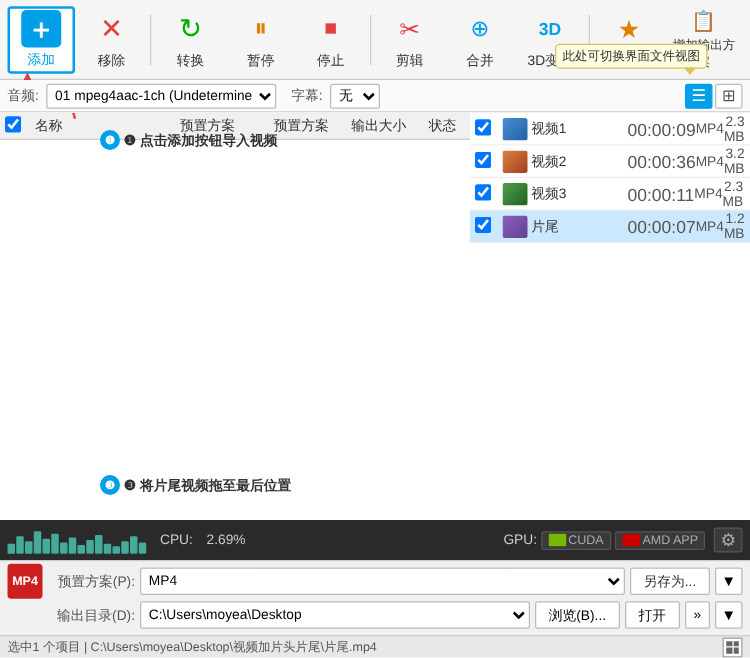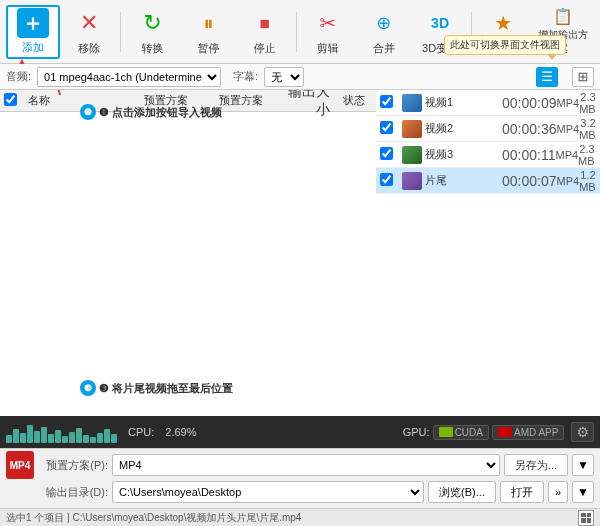--- a/index.html
+++ b/index.html
@@ -103,21 +103,21 @@
       font-size: 11px;
       border: 1px solid #bbb;
       border-radius: 2px;
       background: #fff;
       padding: 0 2px;
       min-width: 40px;
     }
     .view-toggle {
       margin-left: auto;
       display: flex;
-      gap: 14px;
+      gap: 2px;
       align-items: center;
       position: relative;
     }
     .view-btn {
       width: 22px;
       height: 20px;
       border: 1px solid #bbb;
       border-radius: 2px;
       background: #fff;
       cursor: pointer;
@@ -169,21 +169,21 @@
       border-bottom: 1px solid #ccc;
       display: flex;
       align-items: center;
       height: 22px;
       padding: 0 4px;
     }
     .col-check { width: 22px; min-width: 22px; }
     .col-name { flex: 2; min-width: 100px; font-size: 11px; color: #333; padding-left: 2px; }
     .col-duration { width: 80px; font-size: 11px; color: #333; text-align: center; }
     .col-preset { width: 70px; font-size: 11px; color: #333; text-align: center; }
-    .col-size { width: 60px; font-size: 14px; color: #333; text-align: right; padding-right: 6px; }
+    .col-size { width: 60px; font-size: 11px; color: #333; text-align: center; padding-right: 6px; }
     .col-status { width: 36px; font-size: 11px; color: #333; text-align: center; }
 
     #table-body { flex: 1; overflow-y: auto; }
     .table-row {
       display: flex;
       align-items: center;
       height: 26px;
       border-bottom: 1px solid #eee;
       padding: 0 4px;
     }

